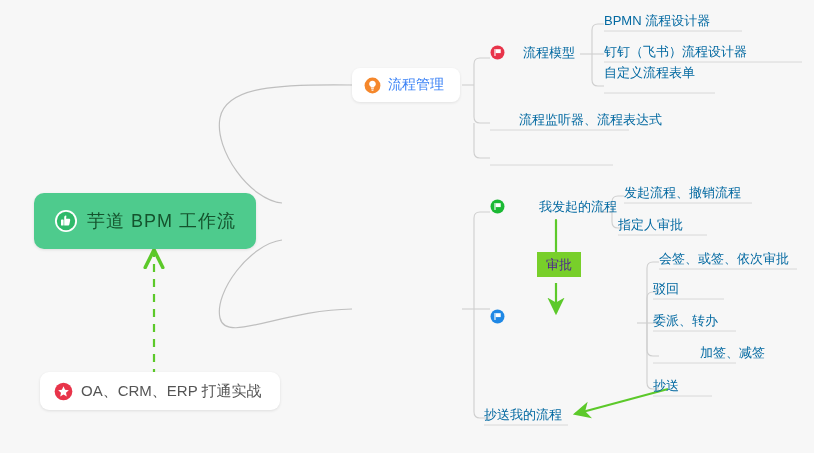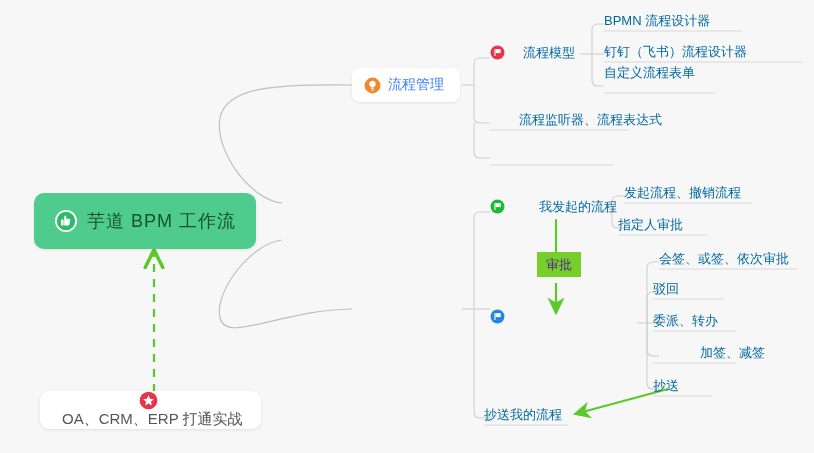--- a/index.html
+++ b/index.html
@@ -288,21 +288,21 @@
     <span class="leaf-text">加签、减签</span>
   </div>
   <div class="leaf-node" style="left:653px; top:377px;">
     <span class="leaf-text">抄送</span>
   </div>
 
   <div class="tag-node" style="left:537px; top:252px;">
     <span>审批</span>
   </div>
 
-  <div class="node callout-node" style="left:40px; top:391px;flex-direction:column;">
+  <div class="node callout-node" style="left:40px; top:372px;">
     <span class="icon">
       <svg width="19" height="19" viewBox="0 0 20 20">
         <circle cx="10" cy="10" r="9.3" fill="#e8344a"></circle>
         <path d="M10 4.6 L11.63 8.25 L15.6 8.68 L12.63 11.35 L13.45 15.26
                  L10 13.28 L6.55 15.26 L7.37 11.35 L4.4 8.68 L8.37 8.25 Z" fill="#ffffff"></path>
       </svg>
     </span>
     <span class="callout-label">OA、CRM、ERP 打通实战</span>
   </div>
 

